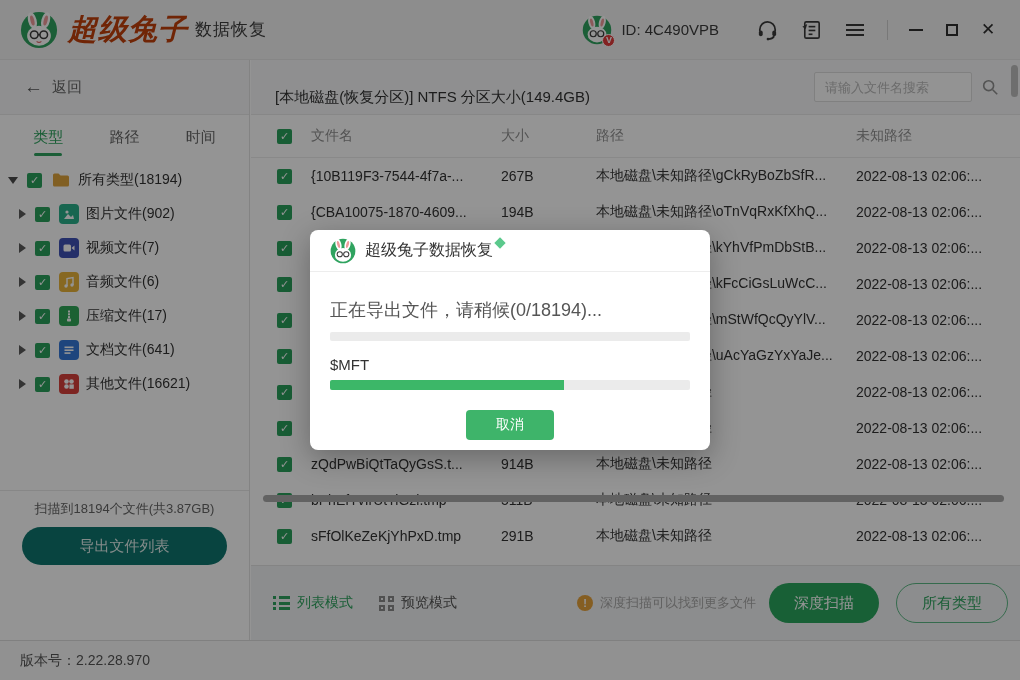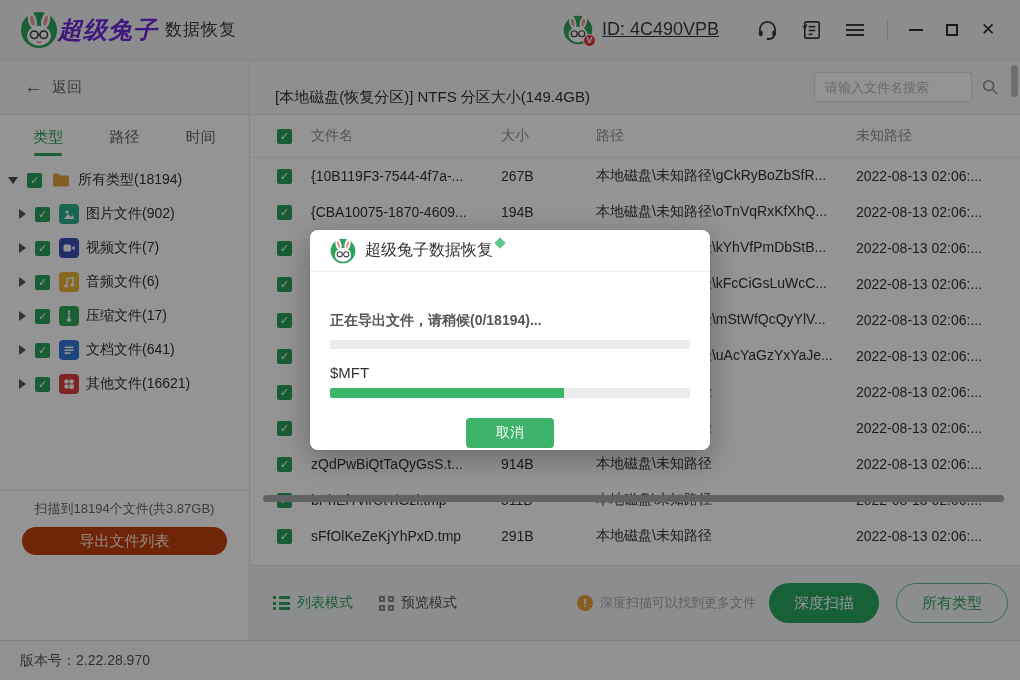--- a/index.html
+++ b/index.html
@@ -8,30 +8,30 @@
     font-family: "Liberation Sans", "DejaVu Sans", sans-serif;
     position: relative; overflow: hidden; background:#fff; color:#333;
   }
   .app { position:absolute; inset:0; }
 
   
   .titlebar { position:absolute; left:0; top:0; width:1020px; height:60px;
     background:#f3f3f3; border-bottom:1px solid #e7e7e7;
     display:flex; align-items:center; padding:0 14px 0 20px; }
   .logo { width:38px; height:38px; flex:0 0 auto; }
-  .brand { font-size:24px; font-weight:800; font-style:italic;
-    letter-spacing:1px; color:#6d28d9; }
+  .brand { margin-left:10px; font-size:29px; font-weight:800; font-style:italic;
+    letter-spacing:1px; color:#c2410c; }
   .brand-suffix { margin-left:7px; font-size:17px; color:#3d3d3d; font-style:normal; font-weight:400;text-align:center; }
   .tb-spacer { flex:1; }
   .avatar-wrap { position:relative; width:30px; height:30px; margin-right:9px; }
   .avatar-wrap .logo { width:30px; height:30px; }
   .v-badge { position:absolute; right:-3px; bottom:-2px; width:13px; height:13px;
     background:#e23c3c; border-radius:50%; color:#fff; font-size:9px; font-weight:700;
     display:flex; align-items:center; justify-content:center; border:1px solid #fff; }
-  .tb-id { font-size:18px; color:#3c3c3c; margin-right:26px; white-space:nowrap;text-decoration:underline; }
+  .tb-id { font-size:15px; color:#3c3c3c; margin-right:26px; white-space:nowrap; }
   .tb-icon { width:26px; height:26px; margin:0 9px; color:#3a3a3a; display:flex;
     align-items:center; justify-content:center; cursor:pointer; }
   .tb-sep { width:1px; height:20px; background:#cfcfcf; margin:0 10px; }
   .wc { width:26px; height:26px; margin:0 5px; display:flex; align-items:center;
     justify-content:center; color:#2f2f2f; cursor:pointer; }
   .wc .min-glyph { width:14px; height:2px; background:#2f2f2f; }
   .wc .max-glyph { width:12px; height:12px; border:2px solid #2f2f2f; }
   .wc .close-glyph { font-size:17px; line-height:1; }
   .menu-glyph { width:18px; height:12px; display:flex; flex-direction:column; justify-content:space-between; }
   .menu-glyph i { height:2px; background:#3a3a3a; }
@@ -61,22 +61,22 @@
     font-size:11px; font-weight:700; display:flex; align-items:center; justify-content:center;
     flex:0 0 auto; line-height:1; }
   .titem .cb { margin-right:9px; }
   .ticon { width:20px; height:20px; border-radius:4px; margin-right:7px; flex:0 0 auto;
     display:flex; align-items:center; justify-content:center; }
   .ticon svg { display:block; }
   .tlabel { font-size:14px; color:#333; white-space:nowrap; }
   .sb-divider { position:absolute; left:0; right:0; top:430px; height:1px; background:#e8e8e8; }
   .scan-summary { position:absolute; left:0; right:0; top:440px; text-align:center;
     font-size:13px; color:#666; }
-  .export-btn { position:absolute; left:22px; right:22px; top:467px; height:28px;
-    background:#c2410c; border:none; border-radius:19px; color:rgba(255,255,255,.88);
+  .export-btn { position:absolute; left:22px; right:22px; top:467px; height:38px;
+    background:#0f766e; border:none; border-radius:19px; color:rgba(255,255,255,.88);
     font-size:15px; cursor:pointer; font-family:inherit; }
 
   
   .right-col { position:absolute; left:251px; top:60px; right:0; bottom:40px; background:#fff; }
   .subheader { height:55px; background:#f6f7f8; border-bottom:1px solid #e8e8e8;
     display:flex; align-items:center; padding:0 12px 0 24px; }
   .part-title { font-size:15px; color:#333; flex:1; white-space:nowrap; overflow:hidden;margin-top:20px; }
   .search-wrap { display:flex; align-items:center; }
   .search-input { width:158px; height:30px; border:1px solid #ddd; background:#fdfdfd;
     border-radius:2px; padding:0 10px; font-size:13px; color:#444; font-family:inherit; }
@@ -129,21 +129,21 @@
   .modal { position:absolute; left:310px; top:230px; width:400px; height:220px; background:#fff;
     border-radius:8px; box-shadow:0 8px 30px rgba(0,0,0,.three); box-shadow:0 8px 30px rgba(0,0,0,.3);
     z-index:100; }
   .m-head { height:42px; display:flex; align-items:center; padding:0 20px;
     border-bottom:1px solid #ededed; }
   .m-logo { width:26px; height:26px; }
   .m-title { font-size:16px; color:#333; margin-left:9px; }
   .m-diamond { width:8px; height:8px; background:#5bc98c; transform:rotate(45deg);
     margin:-16px 0 0 3px; }
   .m-body { padding:0 20px; }
-  .m-status { margin-top:40px; font-size:14px; color:#555;font-weight:bold; }
+  .m-status { margin-top:26px; font-size:18px; color:#555; }
   .pbar { height:9px; background:#ebebeb; border-radius:2px; overflow:hidden; }
   .pbar.first { margin-top:10px; }
   .pbar .fill { height:100%; background:#3cb768; }
   .m-file { margin-top:15px; font-size:15px; color:#333; }
   .pbar.second { margin-top:7px; height:10px; }
   .m-cancel-row { display:flex; justify-content:center; margin-top:20px; }
   .m-cancel { width:88px; height:30px; background:#3eb46a; color:#fff; border:none;
     border-radius:4px; font-size:14px; cursor:pointer; font-family:inherit; }
 </style>
 </head>

